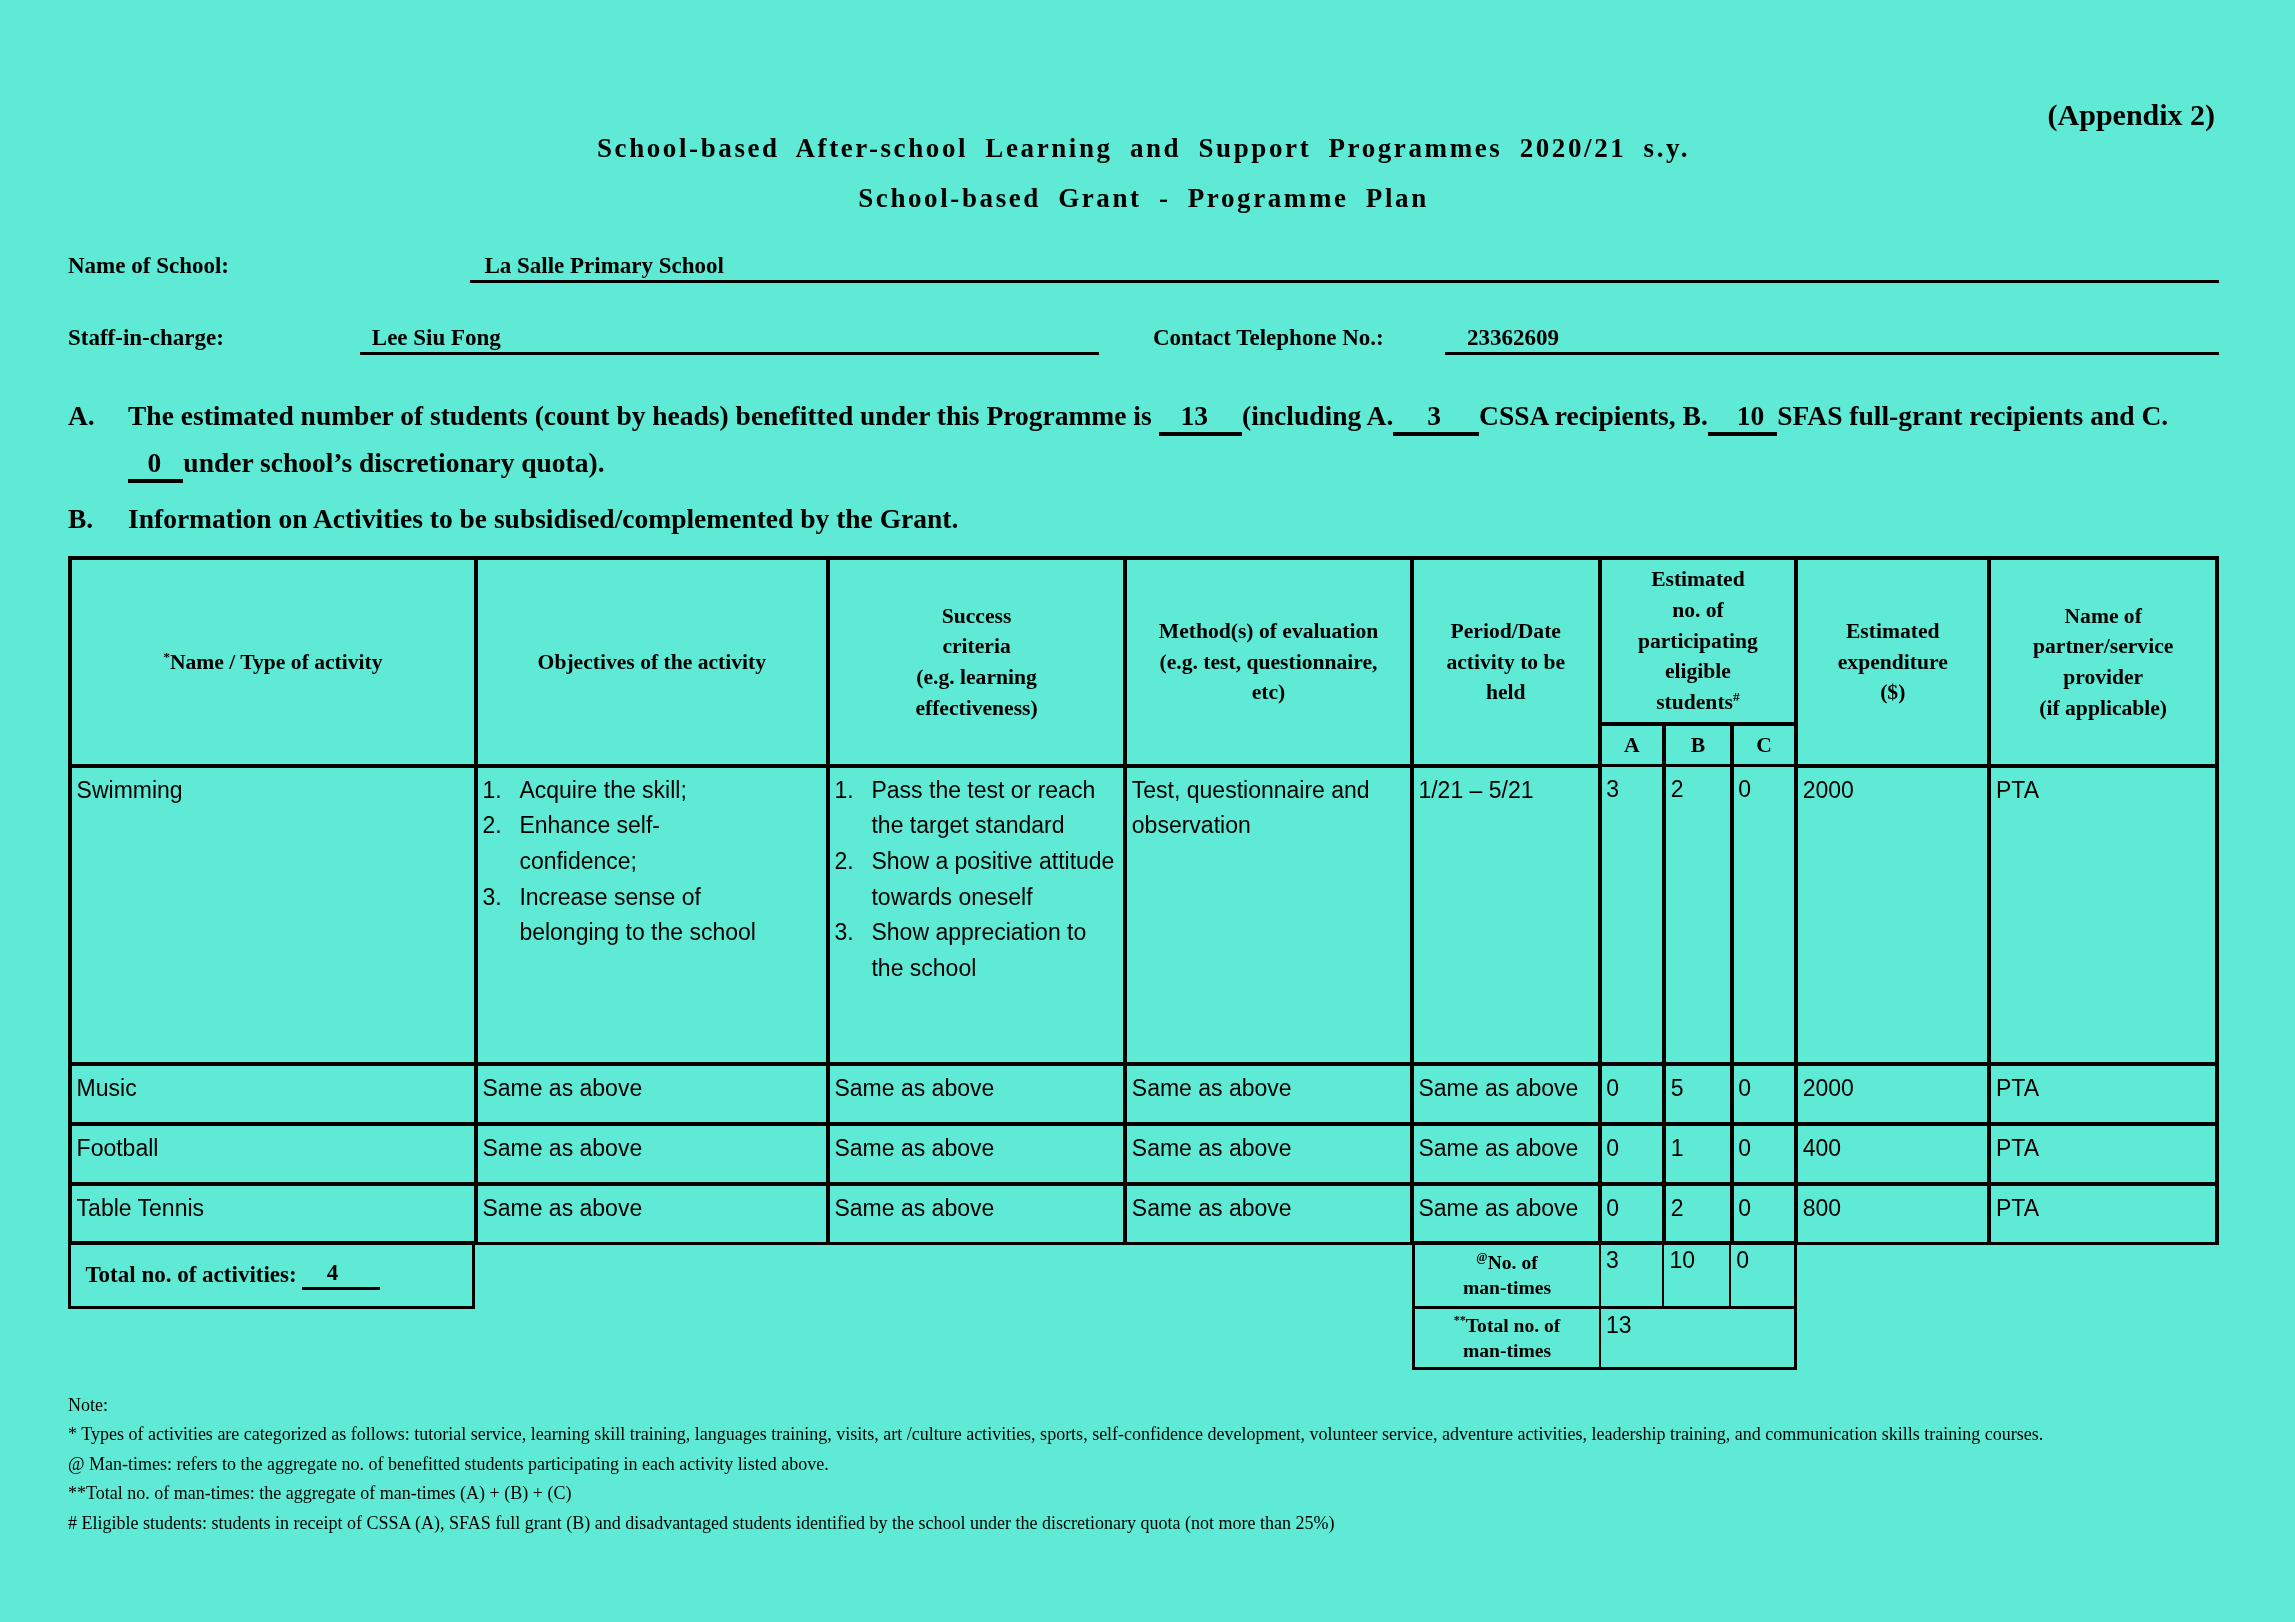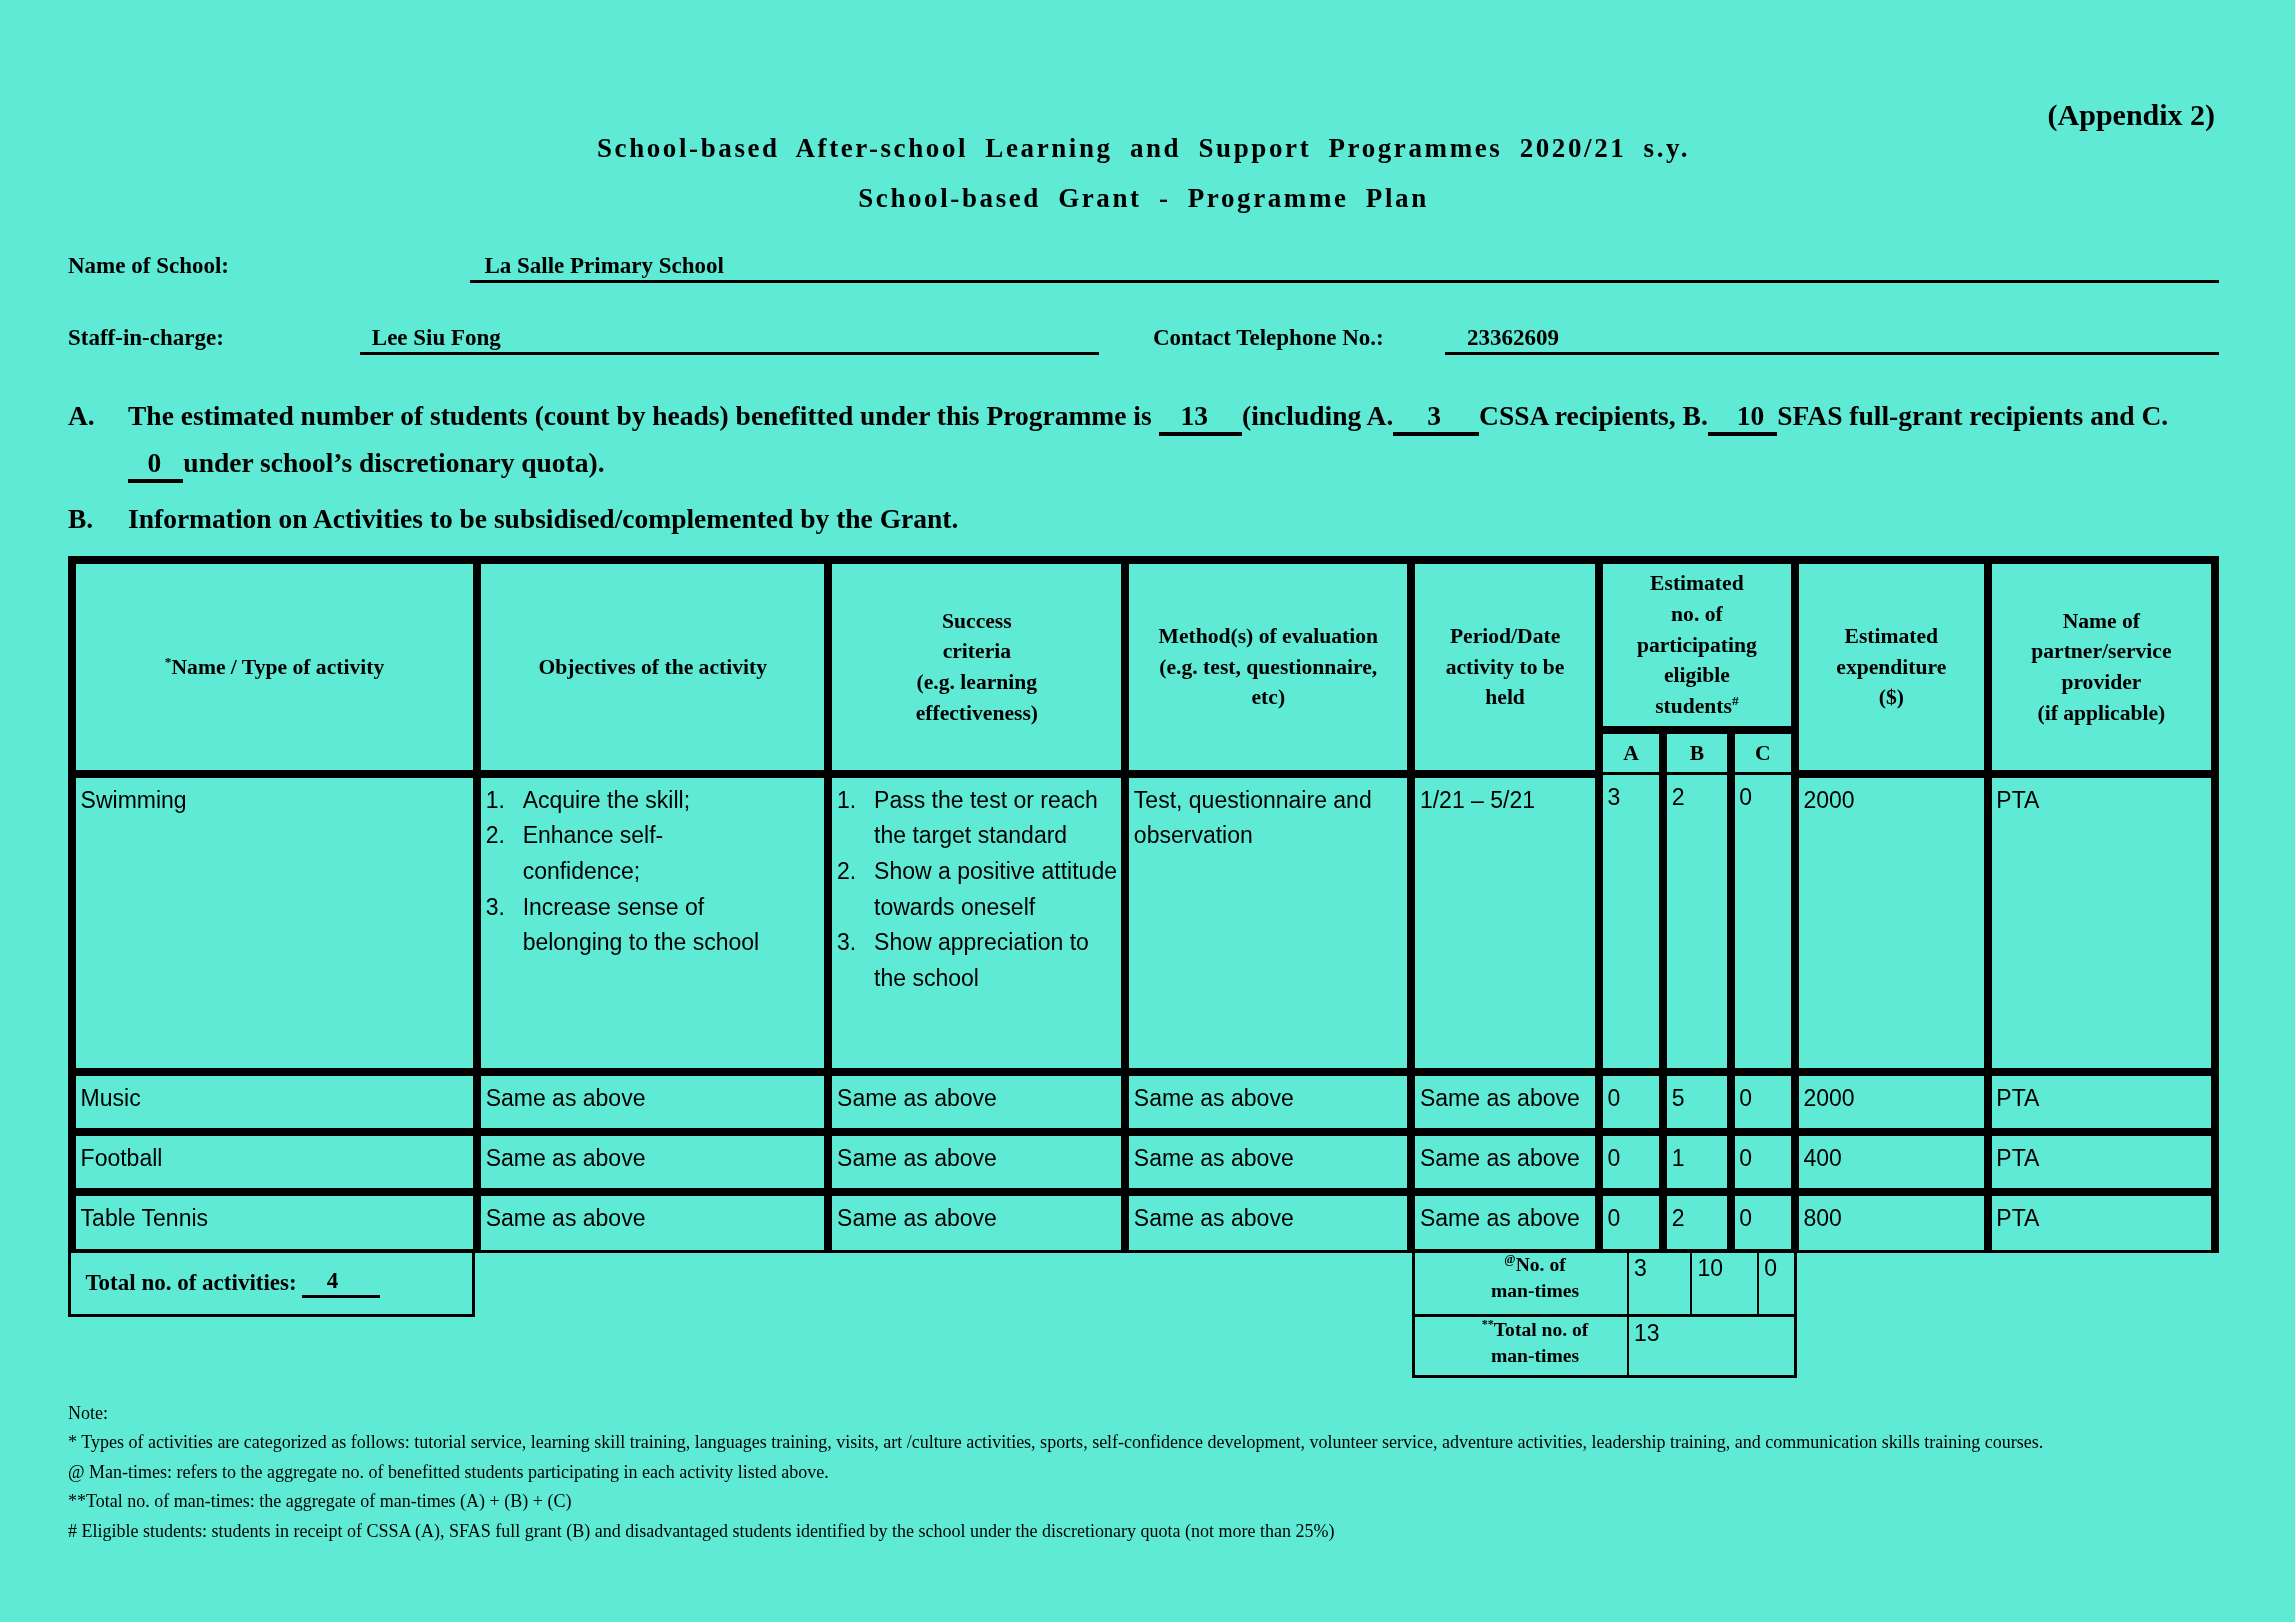--- a/index.html
+++ b/index.html
@@ -35,21 +35,21 @@
   .parB{ margin-top:7.9px; }
   .para-label{ width:60px; flex-shrink:0; }
   .para-text{ flex:1; }
   .blank{ display:inline-block; border-bottom:4.6px solid #000; line-height:1.15; text-align:center; }
   .blank-13{ padding:0 34px 0 22px; }
   .blank-3{ padding:0 38px 0 34px; }
   .blank-10{ padding:0 13px 0 29px; }
   .blank-0{ padding:0 22px 0 19.6px; }
   
   table{ width:100%; border-collapse:collapse; table-layout:fixed; border:3.3px solid #000; margin-top:14.4px; }
-  th,td{ border:8px solid #000000; box-sizing:border-box; padding:0; }
+  th,td{ border:4px solid #000000; box-sizing:border-box; padding:0; }
   thead th{ font-weight:bold; font-size:21.6px; text-align:center; vertical-align:middle; line-height:1.42; padding:3.9px 5.2px; }
   tr.header-main{ height:157px; }
   tr.header-sub{ height:37px; }
   tr.header-sub th{ border-bottom:3.9px solid #000; font-size:21.6px; }
   td.cell{
     font-family:"Liberation Sans","DejaVu Sans",sans-serif;
     font-size:23px; font-weight:400; line-height:1.55;
     vertical-align:top; text-align:left; padding:5.2px 3.9px 5.2px 4.6px;
   }
   tr.row-first{ height:298px; }
@@ -75,22 +75,22 @@
   .blank-4{ padding:0 42px 0 25px; border-bottom-width:3.9px; margin-left:5.2px;}
   .mantimes-box{
     position:absolute; left:62.5%; top:-3.9px; width:17.9%;
     border:3.9px solid #000; box-sizing:border-box;
   }
   .mt-row{ display:flex; }
   .mt-row1{ height:62px; border-bottom:3.3px solid #000; }
   .mt-row2{ height:58px; }
   .mt-label{
     width:48.9%; flex-shrink:0; border-right:2px solid #000; box-sizing:border-box;
-    display:flex; flex-direction:column; align-items:center; 
-    font-weight:bold; font-size:19.6px; line-height:1.3; text-align:center;margin-left:28px;
+    display:flex; flex-direction:column; align-items:center; justify-content:center;
+    font-weight:bold; font-size:19.6px; line-height:1.3; text-align:center;
   }
   .mt-num{
     font-family:"Liberation Sans","DejaVu Sans",sans-serif; font-size:23px;
     padding:2.6px 2.6px 0 5.2px; box-sizing:border-box;
   }
   .mt-a{ width:16.8%; border-right:2px solid #000; }
   .mt-b{ width:17.6%; border-right:2px solid #000; }
   .mt-c{ flex:1; }
   .mt-total{ flex:1; }
   

